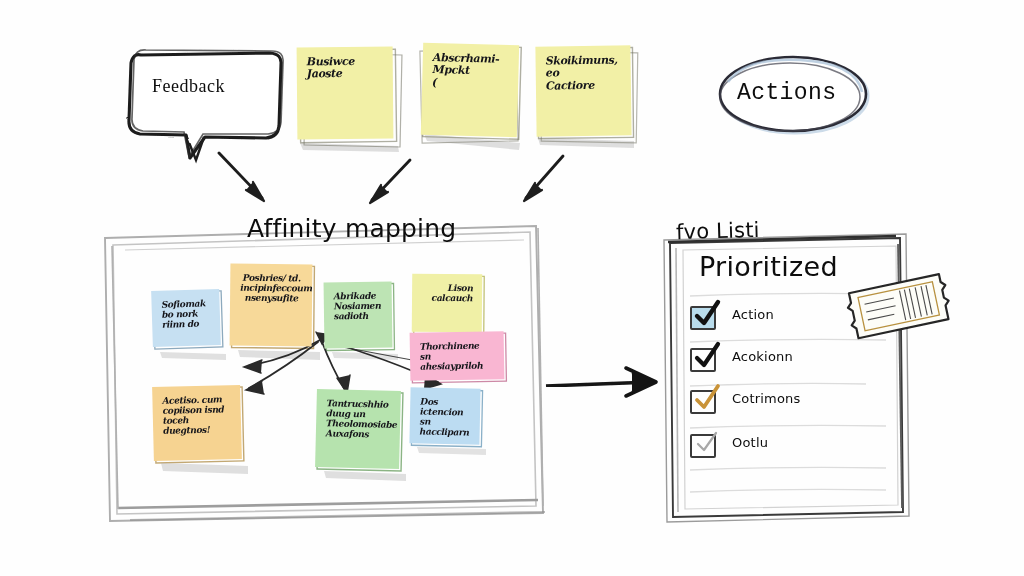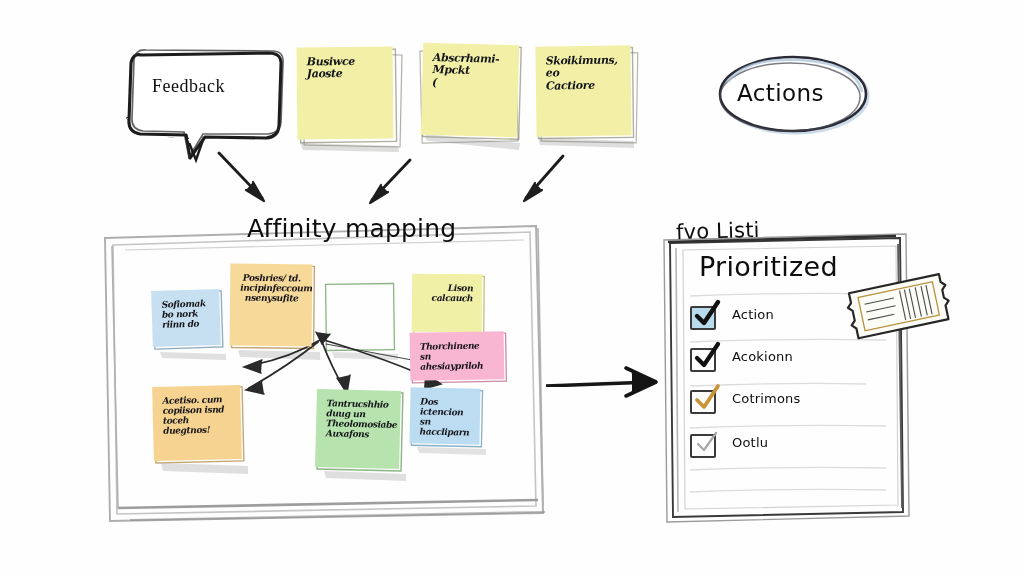--- a/index.html
+++ b/index.html
@@ -51,20 +51,21 @@
     font-family: Liberation Serif, serif;
   }
 
   
   .actions-label {
     position: absolute;
     left: 737px;
     top: 80px;
     font-size: 23px;
     letter-spacing: 0.4px;
+    font-family: Liberation Mono, monospace;
   }
 
   
   .affinity-title {
     position: absolute;
     left: 247px;
     top: 214px;
     font-size: 25px;
     letter-spacing: 0.2px;
     text-align: right;
@@ -309,20 +310,23 @@
   <div class="affinity-title hand">Affinity mapping</div>
 
   <div class="note" style="left:152px; top:290px; width:68px; height:56px; background:#c6e0f2; transform:rotate(-1.8deg);">
     <span class="note-text scrawl">Sofiomak<br>bo nork<br>riinn do</span>
   </div>
 
   <div class="note" style="left:230px; top:264px; width:82px; height:82px; background:#f7d999; transform:rotate(0.6deg);text-align:center;">
     <span class="note-text scrawl">Poshries/ td.<br>incipinfeccoum<br>nsenysufite</span>
   </div>
 
+  <div class="note" style="left:324px; top:282px; width:68px; height:66px; background:#bde4b4; transform:rotate(-0.8deg);">
+    <span class="note-text scrawl">Abrikade<br>Nosiamen<br>sadioth</span>
+  </div>
 
   <div class="note" style="left:412px; top:274px; width:70px; height:58px; background:#f0f0a6; transform:rotate(0.5deg);text-align:right;">
     <span class="note-text scrawl">Lison<br>calcauch</span>
   </div>
 
   <div class="note" style="left:410px; top:332px; width:94px; height:48px; background:#f9b6d2; transform:rotate(-1deg);">
     <span class="note-text scrawl">Thorchinene<br>sn<br>ahesiaypriloh</span>
   </div>
 
   <div class="note" style="left:410px; top:388px; width:70px; height:56px; background:#bcdcf2; transform:rotate(1.2deg);">

